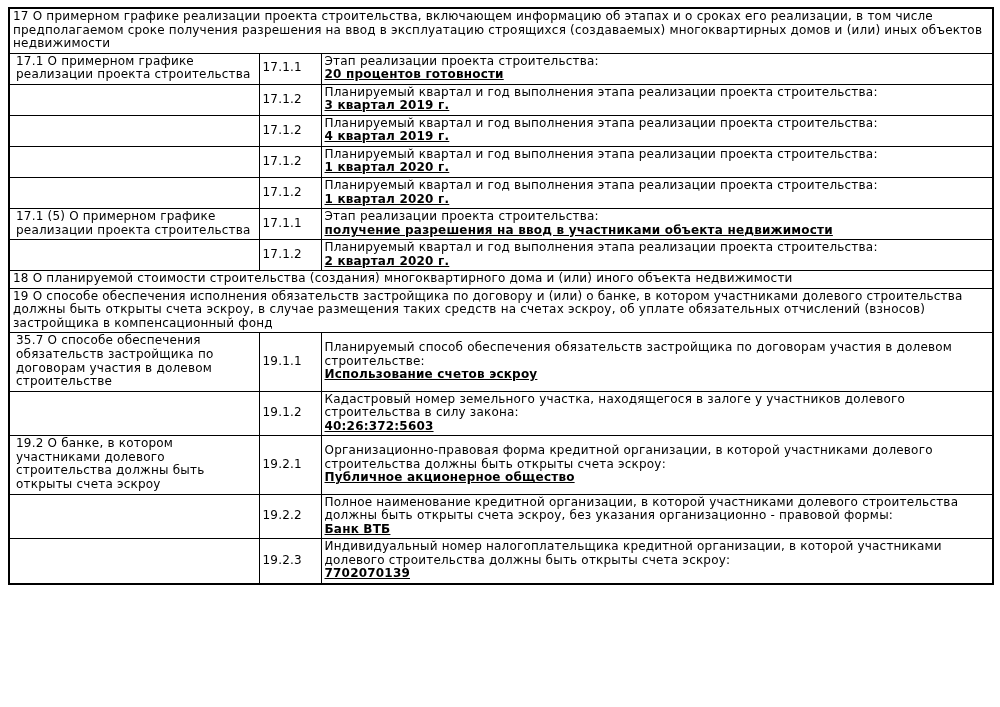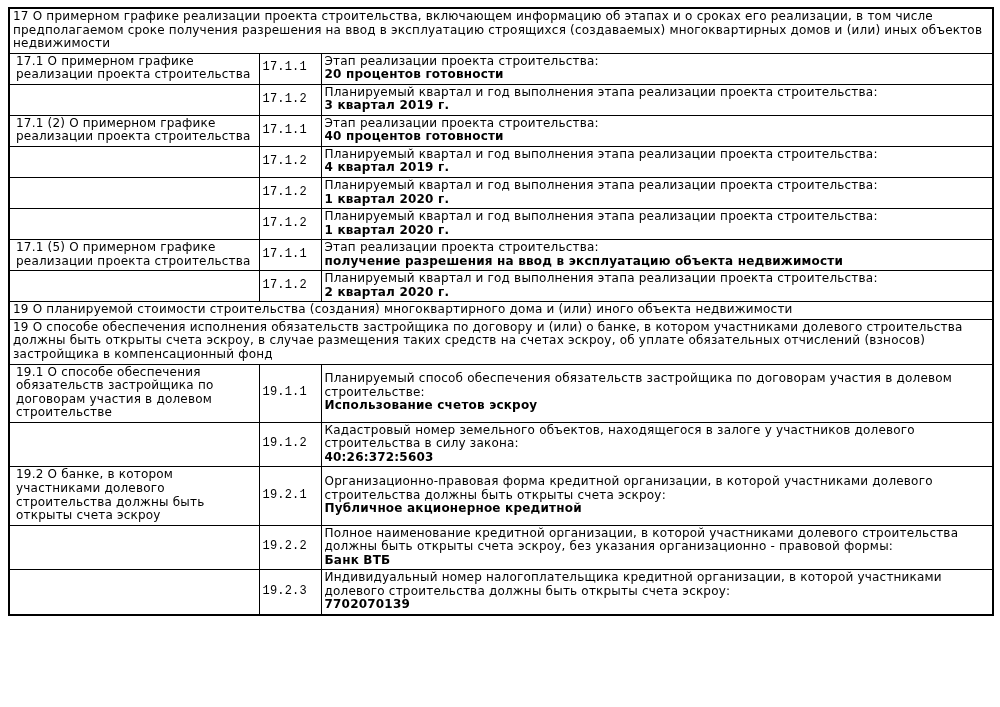--- a/index.html
+++ b/index.html
@@ -22,23 +22,23 @@
     border: 1px solid #000;
     padding: 1px 4px 2px 3px;
     font-size: 12px;
     line-height: 1.13;
     letter-spacing: 0.2px;
     vertical-align: top;
     word-wrap: break-word;
   }
   td.sec { vertical-align: top; margin-left: 22px; }
   td.lbl { vertical-align: top; padding-left: 6px; }
-  td.code { vertical-align: middle; font-family: Liberation Mono, monospace; }
+  td.code { vertical-align: middle; }
   td.qa { vertical-align: middle; }
-  .a { font-weight: bold; }
+  .a { font-weight: bold; text-decoration: underline; }
 </style>
 </head>
 <body>
 
 <div class="page">
 <table class="doc">
   <colgroup>
     <col style="width:250px">
         <col style="width:62px">
         <col style="width:672px">
@@ -60,28 +60,20 @@
     <tr>
       <td class="lbl"></td>
       <td class="code">17.1.2</td>
       <td class="qa">
         <div class="q">Планируемый квартал и год выполнения этапа реализации проекта строительства:</div>
         <div class="a">3 квартал 2019 г.</div>
       </td>
     </tr>
 
     <tr>
-      <td class="lbl">17.1 (2) О примерном графике реализации проекта строительства</td>
-      <td class="code">17.1.1</td>
-      <td class="qa">
-        <div class="q">Этап реализации проекта строительства:</div>
-        <div class="a">40 процентов готовности</div>
-      </td>
-    </tr>
-    <tr>
       <td class="lbl"></td>
       <td class="code">17.1.2</td>
       <td class="qa">
         <div class="q">Планируемый квартал и год выполнения этапа реализации проекта строительства:</div>
         <div class="a">4 квартал 2019 г.</div>
       </td>
     </tr>
 
     <tr>
       <td class="lbl"></td>
@@ -99,64 +91,64 @@
         <div class="q">Планируемый квартал и год выполнения этапа реализации проекта строительства:</div>
         <div class="a">1 квартал 2020 г.</div>
       </td>
     </tr>
 
     <tr>
       <td class="lbl">17.1 (5) О примерном графике реализации проекта строительства</td>
       <td class="code">17.1.1</td>
       <td class="qa">
         <div class="q">Этап реализации проекта строительства:</div>
-        <div class="a">получение разрешения на ввод в эксплуатацию объекта недвижимости</div>
+        <div class="a">получение разрешения на ввод в участниками объекта недвижимости</div>
       </td>
     </tr>
     <tr>
       <td class="lbl"></td>
       <td class="code">17.1.2</td>
       <td class="qa">
         <div class="q">Планируемый квартал и год выполнения этапа реализации проекта строительства:</div>
         <div class="a">2 квартал 2020 г.</div>
       </td>
     </tr>
 
     <tr>
-      <td class="sec" colspan="3">19 О планируемой стоимости строительства (создания) многоквартирного дома и (или) иного объекта недвижимости</td>
+      <td class="sec" colspan="3">18 О планируемой стоимости строительства (создания) многоквартирного дома и (или) иного объекта недвижимости</td>
     </tr>
 
 
     <tr>
       <td class="sec" colspan="3">19 О способе обеспечения исполнения обязательств застройщика по договору и (или) о банке, в котором участниками долевого строительства должны быть открыты счета эскроу, в случае размещения таких средств на счетах эскроу, об уплате обязательных отчислений (взносов) застройщика в компенсационный фонд</td>
     </tr>
 
     <tr>
-      <td class="lbl">19.1 О способе обеспечения обязательств застройщика по договорам участия в долевом строительстве</td>
+      <td class="lbl">35.7 О способе обеспечения обязательств застройщика по договорам участия в долевом строительстве</td>
       <td class="code">19.1.1</td>
       <td class="qa">
         <div class="q">Планируемый способ обеспечения обязательств застройщика по договорам участия в долевом строительстве:</div>
         <div class="a">Использование счетов эскроу</div>
       </td>
     </tr>
     <tr>
       <td class="lbl"></td>
       <td class="code">19.1.2</td>
       <td class="qa">
-        <div class="q">Кадастровый номер земельного объектов, находящегося в залоге у участников долевого строительства в силу закона:</div>
+        <div class="q">Кадастровый номер земельного участка, находящегося в залоге у участников долевого строительства в силу закона:</div>
         <div class="a">40:26:372:5603</div>
       </td>
     </tr>
 
     <tr>
       <td class="lbl">19.2 О банке, в котором участниками долевого строительства должны быть открыты счета эскроу</td>
       <td class="code">19.2.1</td>
       <td class="qa">
         <div class="q">Организационно-правовая форма кредитной организации, в которой участниками долевого строительства должны быть открыты счета эскроу:</div>
-        <div class="a">Публичное акционерное кредитной</div>
+        <div class="a">Публичное акционерное общество</div>
       </td>
     </tr>
     <tr>
       <td class="lbl"></td>
       <td class="code">19.2.2</td>
       <td class="qa">
         <div class="q">Полное наименование кредитной организации, в которой участниками долевого строительства должны быть открыты счета эскроу, без указания организационно - правовой формы:</div>
         <div class="a">Банк ВТБ</div>
       </td>
     </tr>

